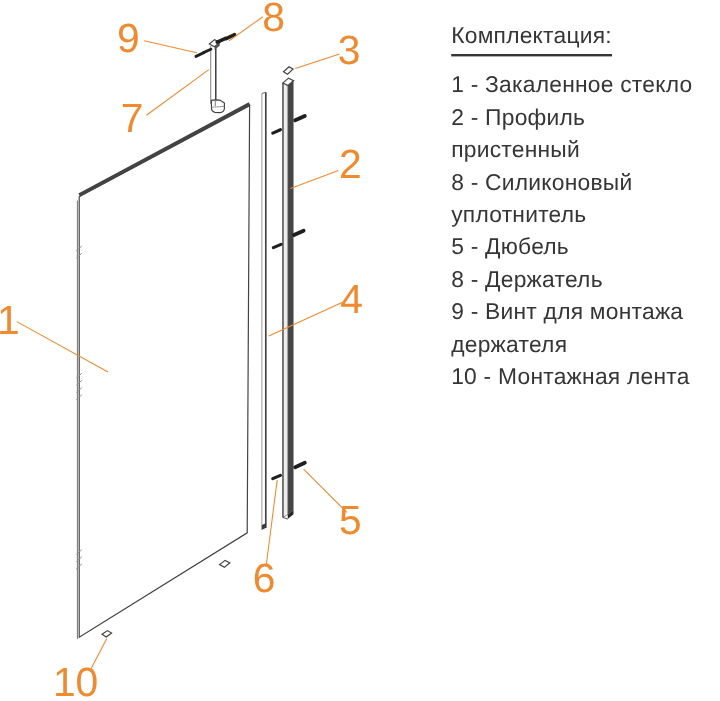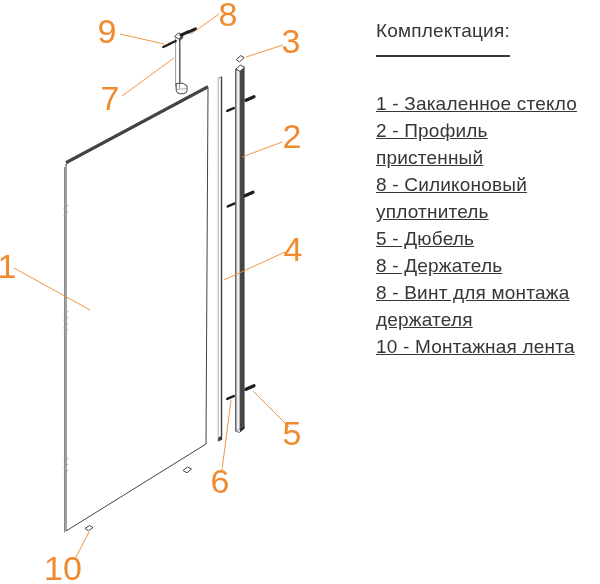--- a/index.html
+++ b/index.html
@@ -1,22 +1,22 @@
 <!DOCTYPE html>
 <html style="--accent: #EF8A2F; --ink: #434343; --text: #363636; --hatch: #BABABA;"><head>
 <meta charset="utf-8">
 <style>
   html,body{margin:0;padding:0;background:#ffffff;}
   body{font-family:"Liberation Sans","DejaVu Sans",sans-serif;}
   .stage{position:relative;width:600px;height:584px;background:#fff;overflow:hidden;}
   .diagram-svg{position:absolute;left:0;top:0;}
   .legend{position:absolute;left:376px;top:20px;width:222px;color:var(--text,#363636);}
   .legend-title{display:inline-block;font-size:19px;letter-spacing:.2px;
-    border-bottom:2px solid var(--text,#363636);padding-bottom:13px;margin-bottom:33px;}
-  .legend-item{font-size:19px;line-height:27px;letter-spacing:.2px;white-space:pre-line;text-decoration:underline;}
+    border-bottom:2px solid var(--text,#363636);padding-bottom:3px;margin-bottom:11px;}
+  .legend-item{font-size:19px;line-height:27px;letter-spacing:.2px;white-space:pre-line;}
   .num{fill:var(--accent,#EF8A2F);font-size:34px;font-family:"Liberation Sans","DejaVu Sans",sans-serif;}
   .leader{stroke:var(--accent,#EF8A2F);stroke-width:0.9;fill:none;}
   .ink{stroke:var(--ink,#434343);}
   .fast{stroke:#1f1f1f;stroke-linecap:round;}
 </style>
 </head>
 <body>
 
 <div class="stage">
 
@@ -166,18 +166,18 @@
 
   <div class="legend">
     <div class="legend-title">Комплектация:</div>
     <div class="legend-item">1 - Закаленное стекло</div>
     <div class="legend-item">2 - Профиль
 пристенный</div>
     <div class="legend-item">8 - Силиконовый
 уплотнитель</div>
     <div class="legend-item">5 - Дюбель</div>
     <div class="legend-item">8 - Держатель</div>
-    <div class="legend-item">8 - Винт для монтажа
+    <div class="legend-item">9 - Винт для монтажа
 держателя</div>
     <div class="legend-item">10 - Монтажная лента</div>
   </div>
 
 </div>
 
 </body></html>

